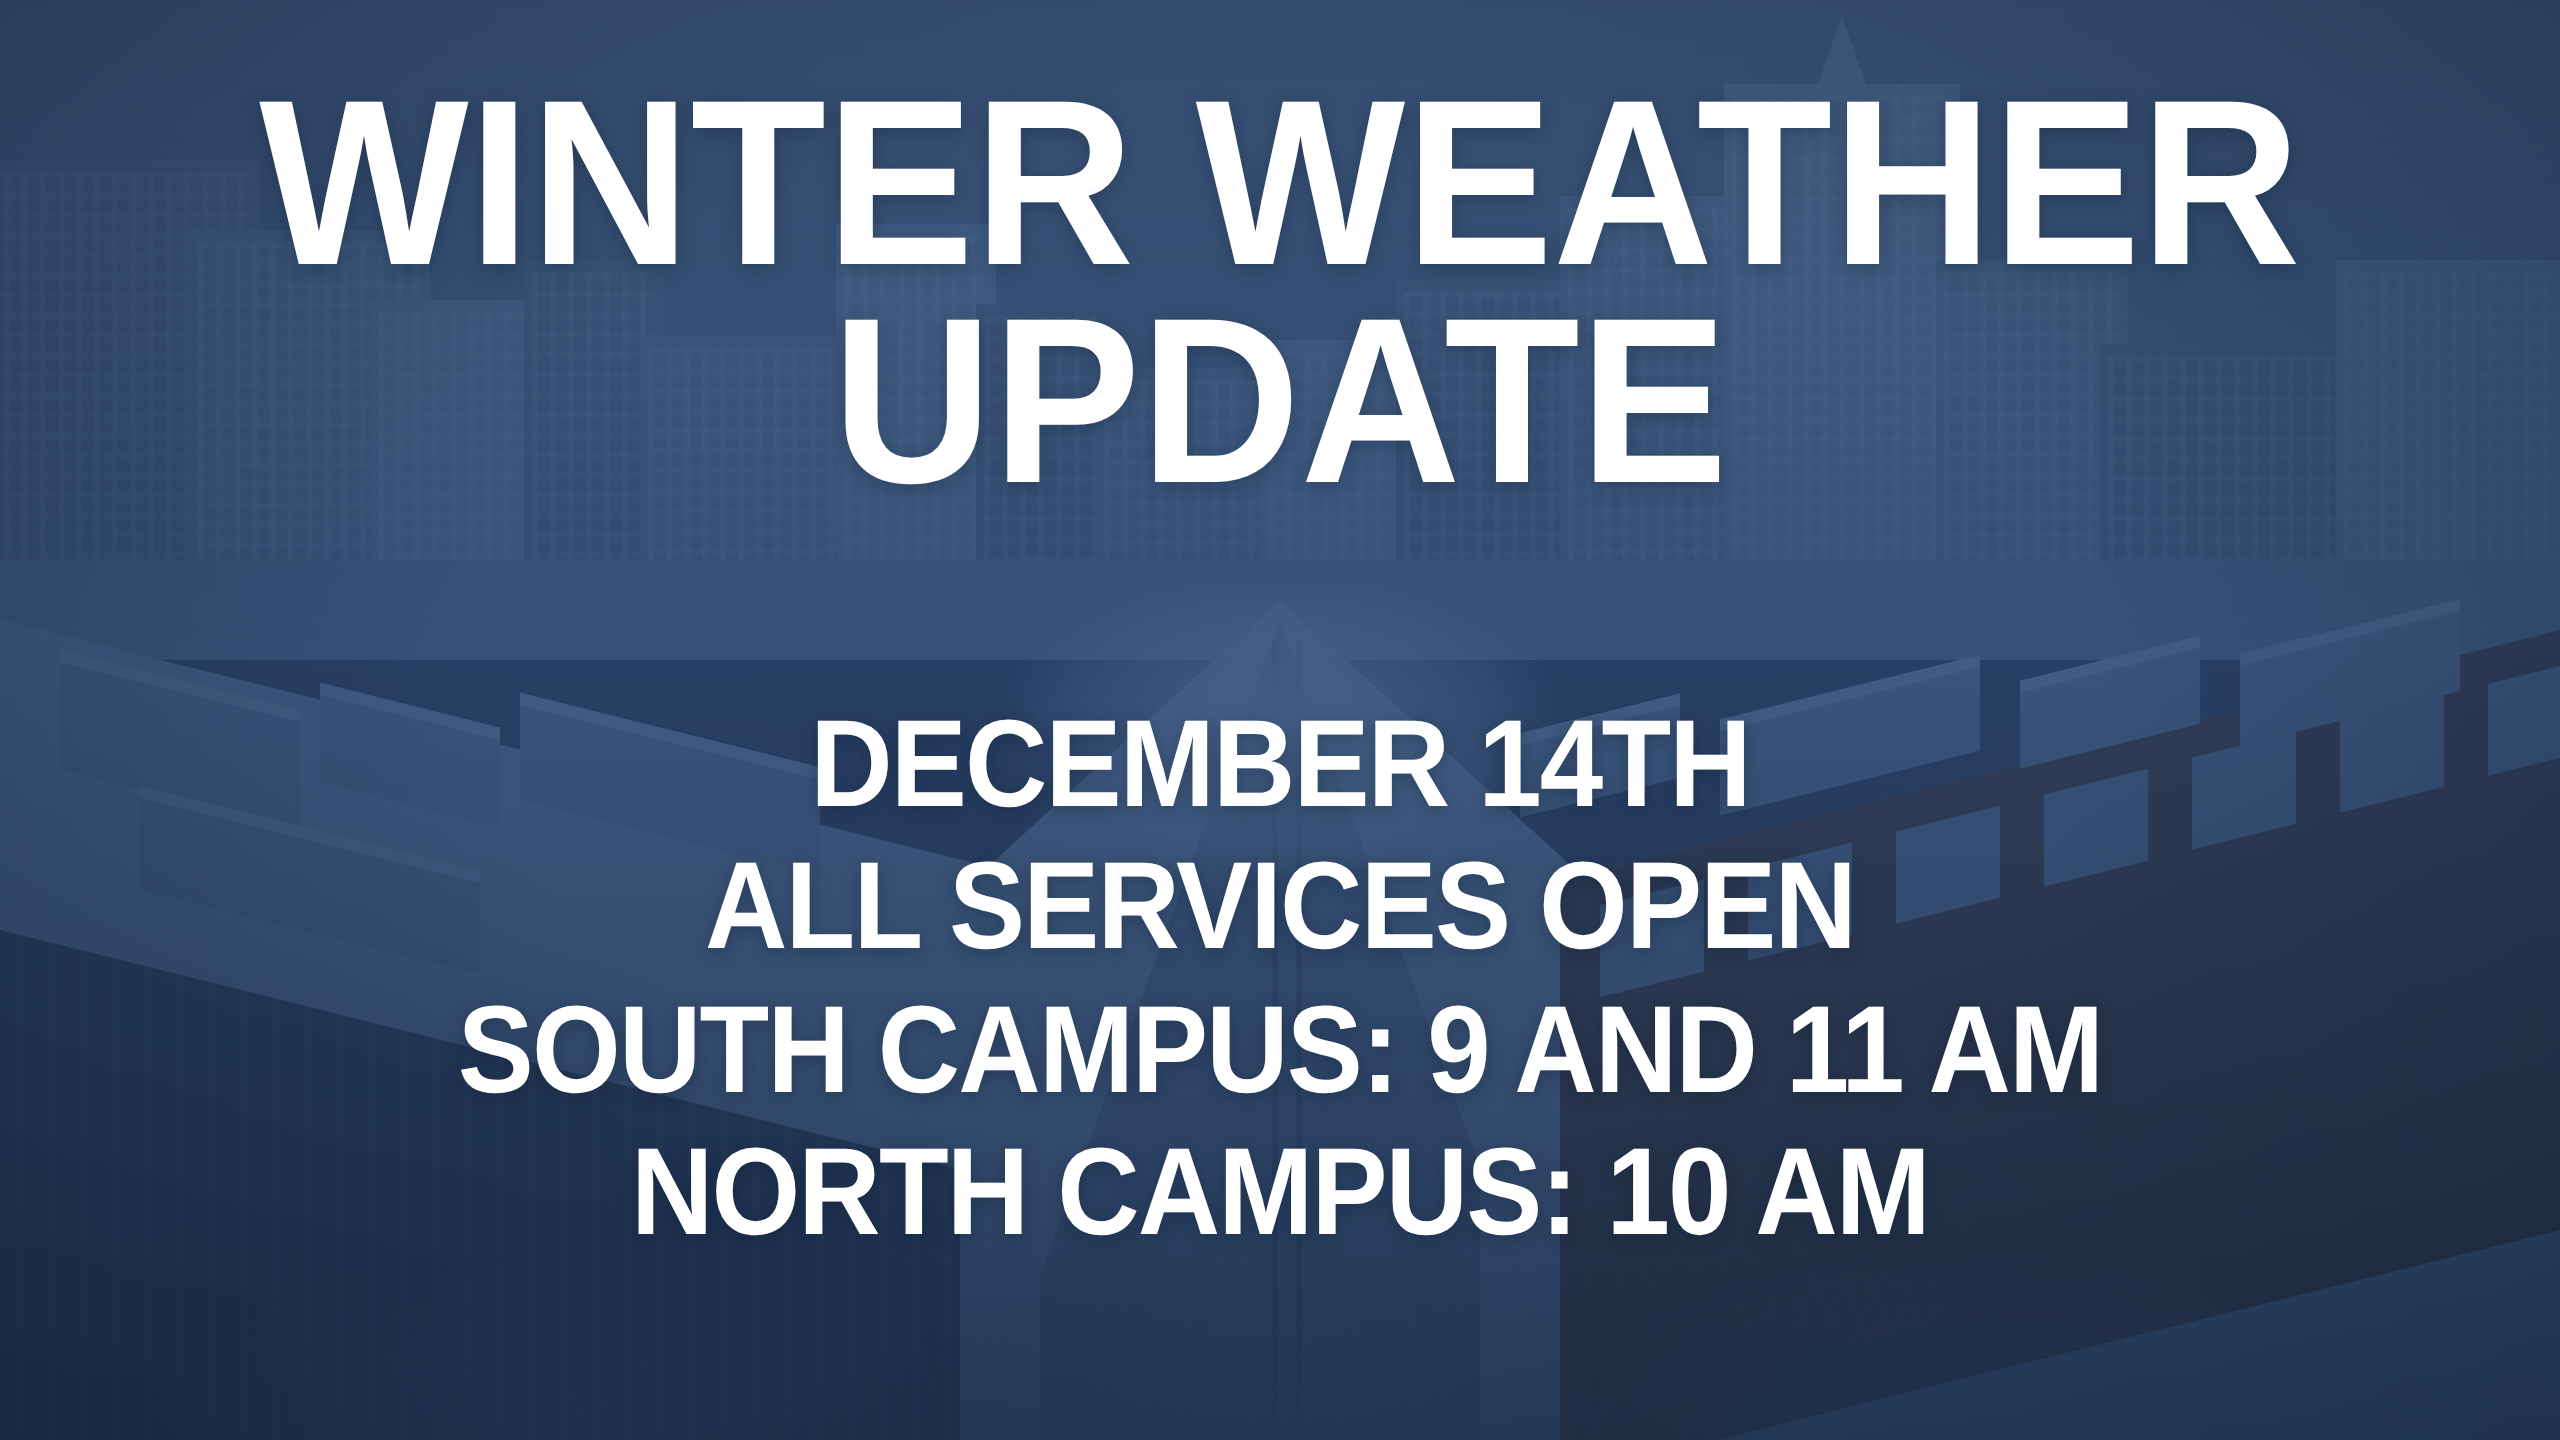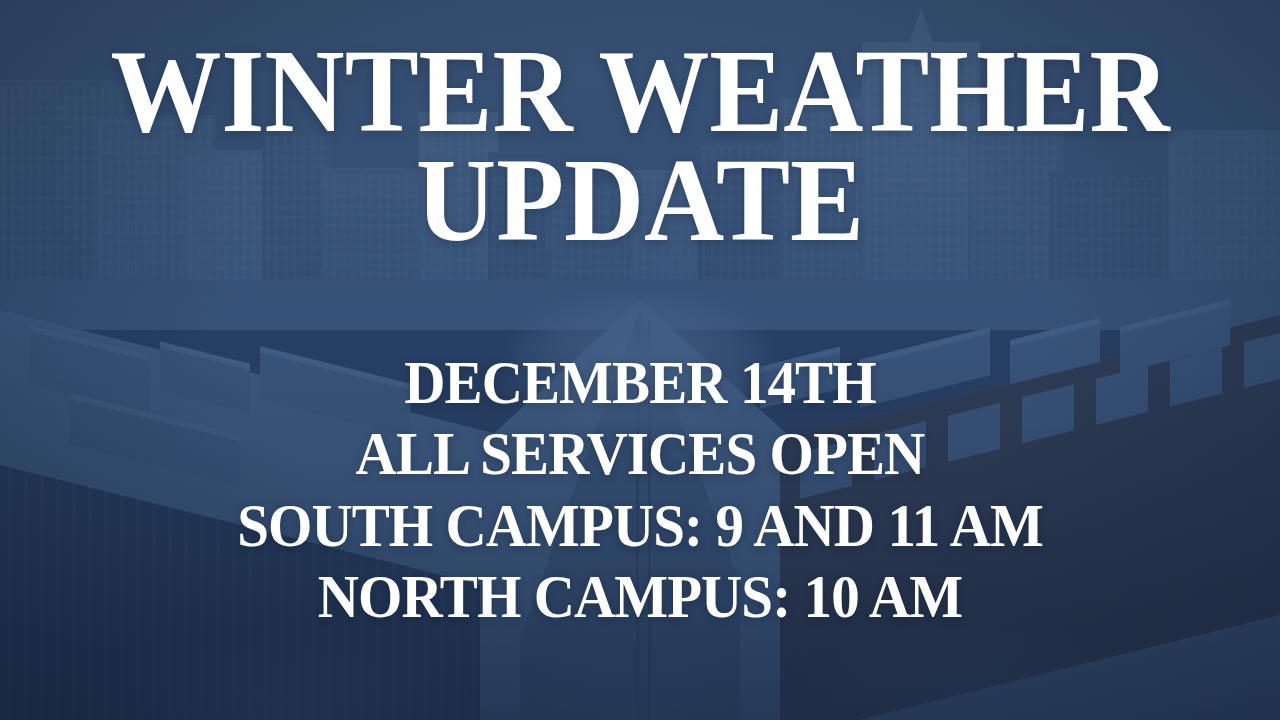--- a/index.html
+++ b/index.html
@@ -5,21 +5,21 @@
   html, body {
     margin: 0;
     padding: 0;
     background: #1b2b42;
   }
   #poster {
     position: relative;
     width: 1280px;
     height: 720px;
     overflow: hidden;
-    font-family: Liberation Serif, serif;
+    font-family: Liberation Sans, sans-serif;
     background: #3f5d85;
   }
 
   
   .photo {
     position: absolute;
     inset: 0;
     overflow: hidden;
   }
   

